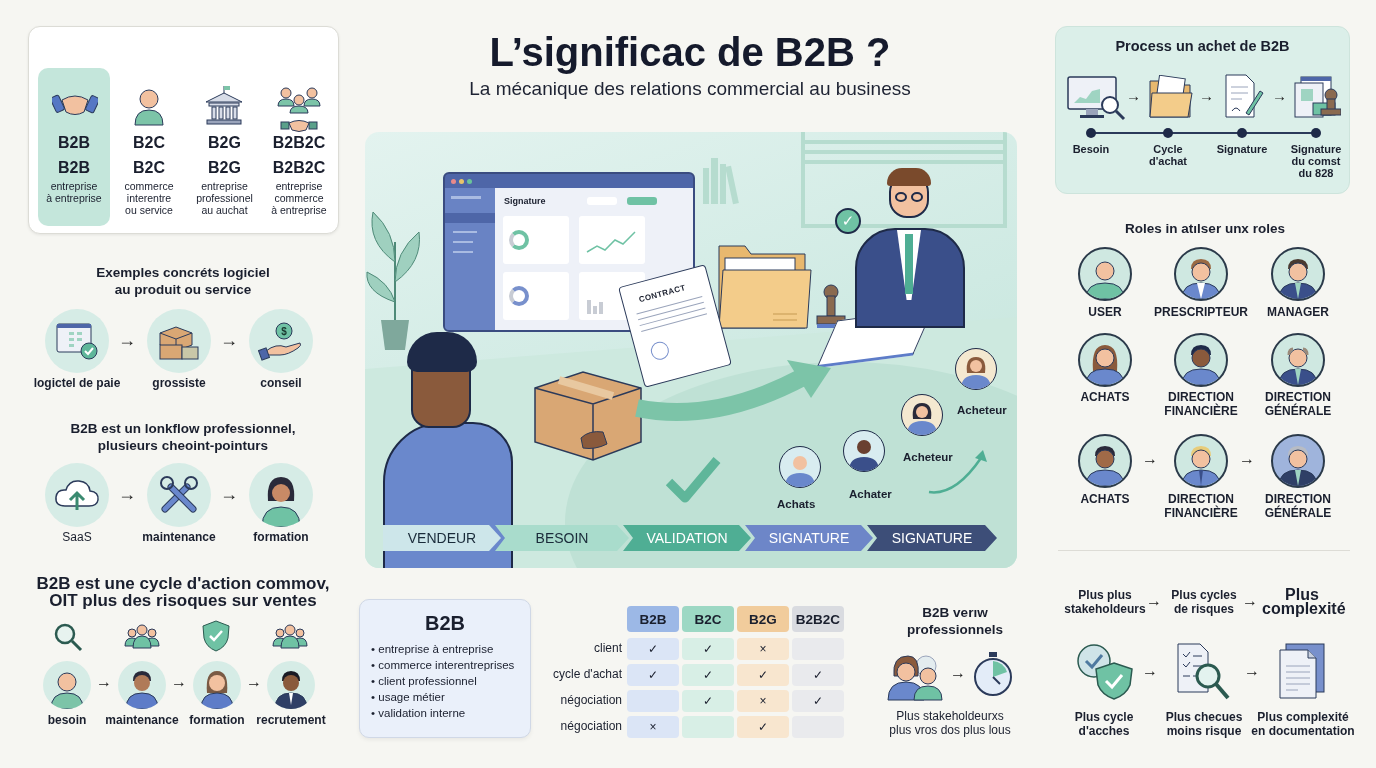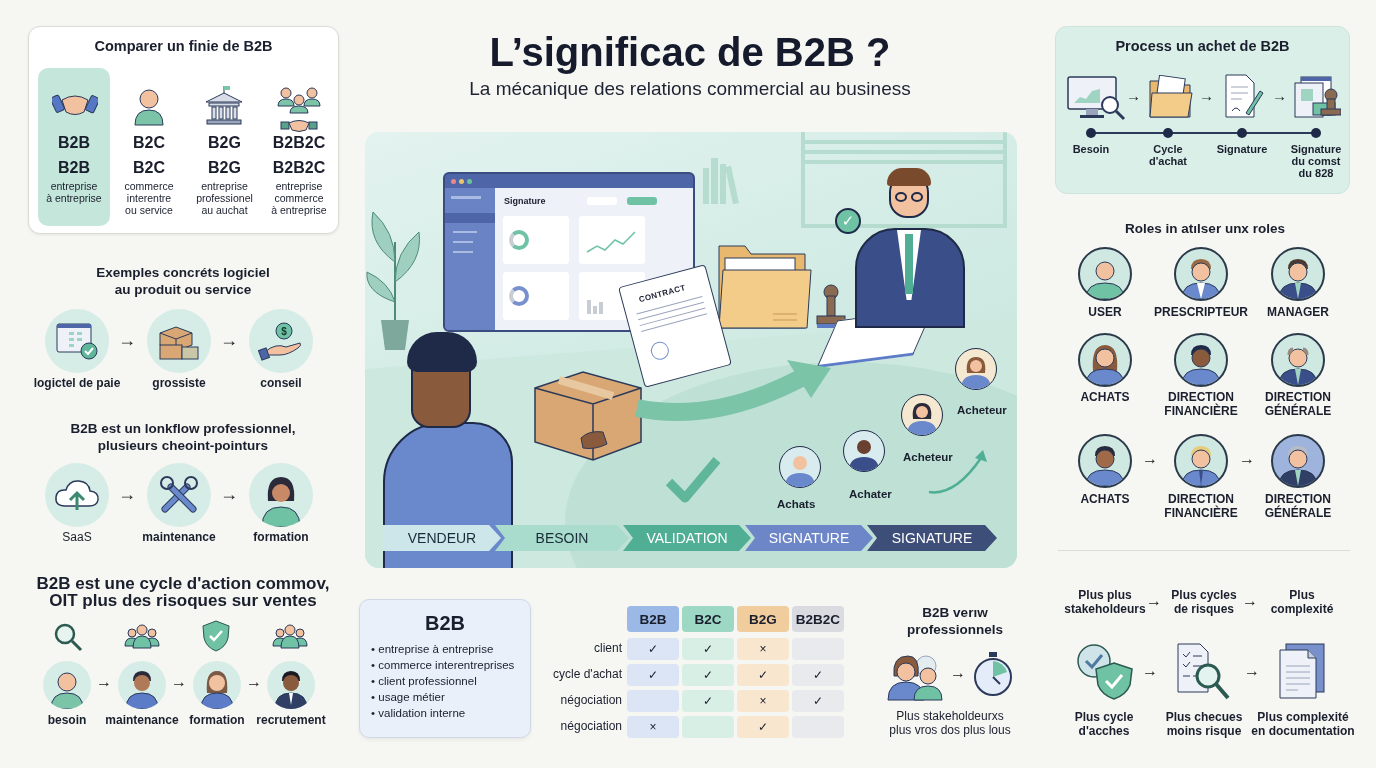--- a/index.html
+++ b/index.html
@@ -18,21 +18,20 @@
 </style>
 </head>
 <body>
 
 <div class="abs center" style="left:400px;top:30px;width:580px">
   <div style="font-size:40px;font-weight:700;color:#151a2c;line-height:44px">L’significac de B2B ?</div>
   <div style="font-size:19px;color:#1e2333;margin-top:4px">La mécanique des relations commercial au business</div>
 </div>
 
 <div class="abs card" style="left:28px;top:26px;width:311px;height:208px">
-  <div class="h-title" style="margin-top:11px">Comparer un finie de B2B</div>
 
   <div class="abs" style="left:9px;top:41px;width:72px;height:158px;background:#c4e6db;border-radius:10px">
     <svg class="abs" style="left:14px;top:22px" width="46" height="28" viewBox="0 0 46 28">
       <rect x="1" y="6" width="9" height="16" rx="2" fill="#5577c4" stroke="#2b3a5a" transform="rotate(-25 5 14)"></rect>
       <rect x="36" y="6" width="9" height="16" rx="2" fill="#5577c4" stroke="#2b3a5a" transform="rotate(25 40 14)"></rect>
       <path d="M10 10 Q23 2 36 10 L32 22 Q23 27 14 22Z" fill="#f2c1a0" stroke="#2b3a5a"></path>
     </svg>
     <div class="abs center b" style="top:66px;width:100%;font-size:16px">B2B</div>
     <div class="abs center b" style="top:91px;width:100%;font-size:16px">B2B</div>
     <div class="abs center" style="top:112px;width:100%;font-size:10.5px;line-height:12px">
@@ -658,21 +657,21 @@
 <div class="abs center b" style="left:1060px;top:588px;width:90px;font-size:12px;line-height:14px">
     <div>Plus plus</div>
     <div>stakeholdeurs</div>
   </div>
 <div class="arrow" style="left:1146px;top:592px;font-size:16px">→</div>
 <div class="abs center b" style="left:1164px;top:588px;width:80px;font-size:12px;line-height:14px">
     <div>Plus cycles</div>
     <div>de risques</div>
   </div>
 <div class="arrow" style="left:1242px;top:592px;font-size:16px">→</div>
-<div class="abs center b" style="left:1262px;top:588px;width:80px;font-size:12px;line-height:14px">
+<div class="abs center b" style="left:1262px;top:588px;width:80px;font-size:16px;line-height:14px">
     <div>Plus</div>
     <div>complexité</div>
   </div>
 
 <svg class="abs" style="left:1074px;top:643px" width="60" height="58" viewBox="0 0 60 58">
   <circle cx="20" cy="18" r="16" fill="#cfe4e8" stroke="#2b5a50" stroke-width="1.5"></circle>
   <path d="M12 18 L18 24 L28 12" stroke="#4e7aa0" stroke-width="3" fill="none"></path>
   <path d="M40 20 L58 26 L56 42 Q52 52 40 56 Q28 52 24 42 L22 26Z" fill="#6fc2a4" stroke="#2b5a50" stroke-width="1.5"></path>
   <path d="M32 38 L38 44 L48 32" stroke="#fff" stroke-width="3" fill="none"></path>
 </svg>

